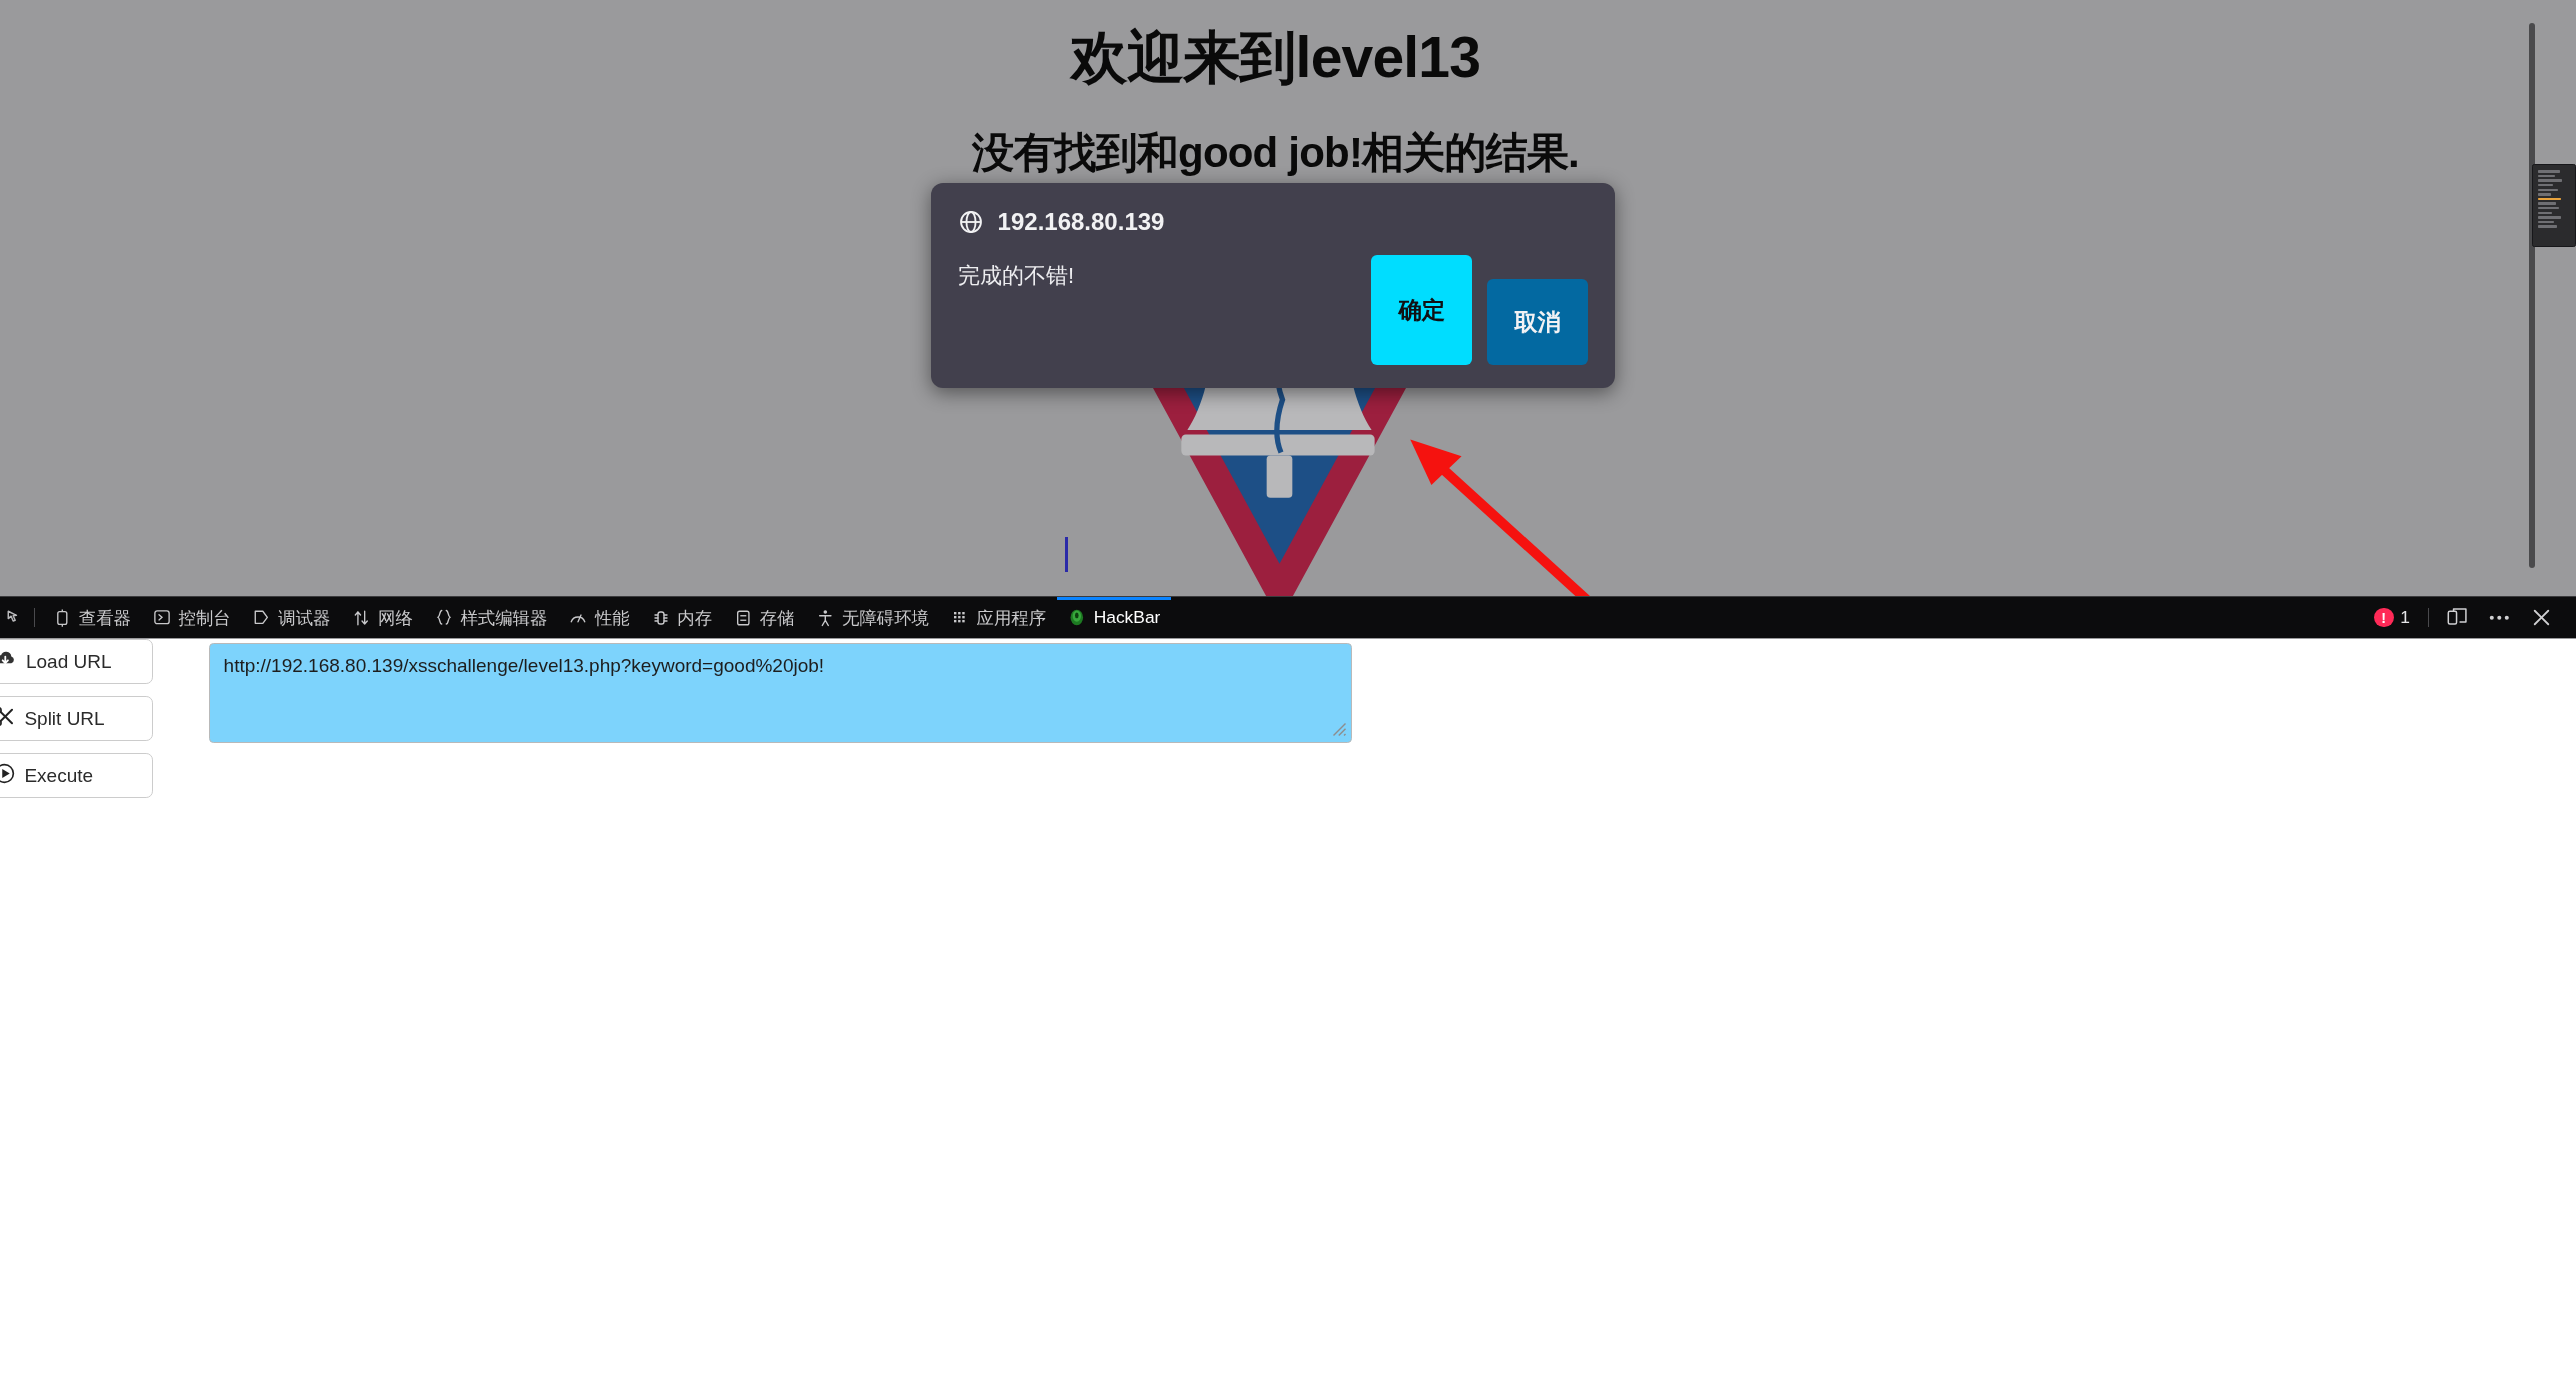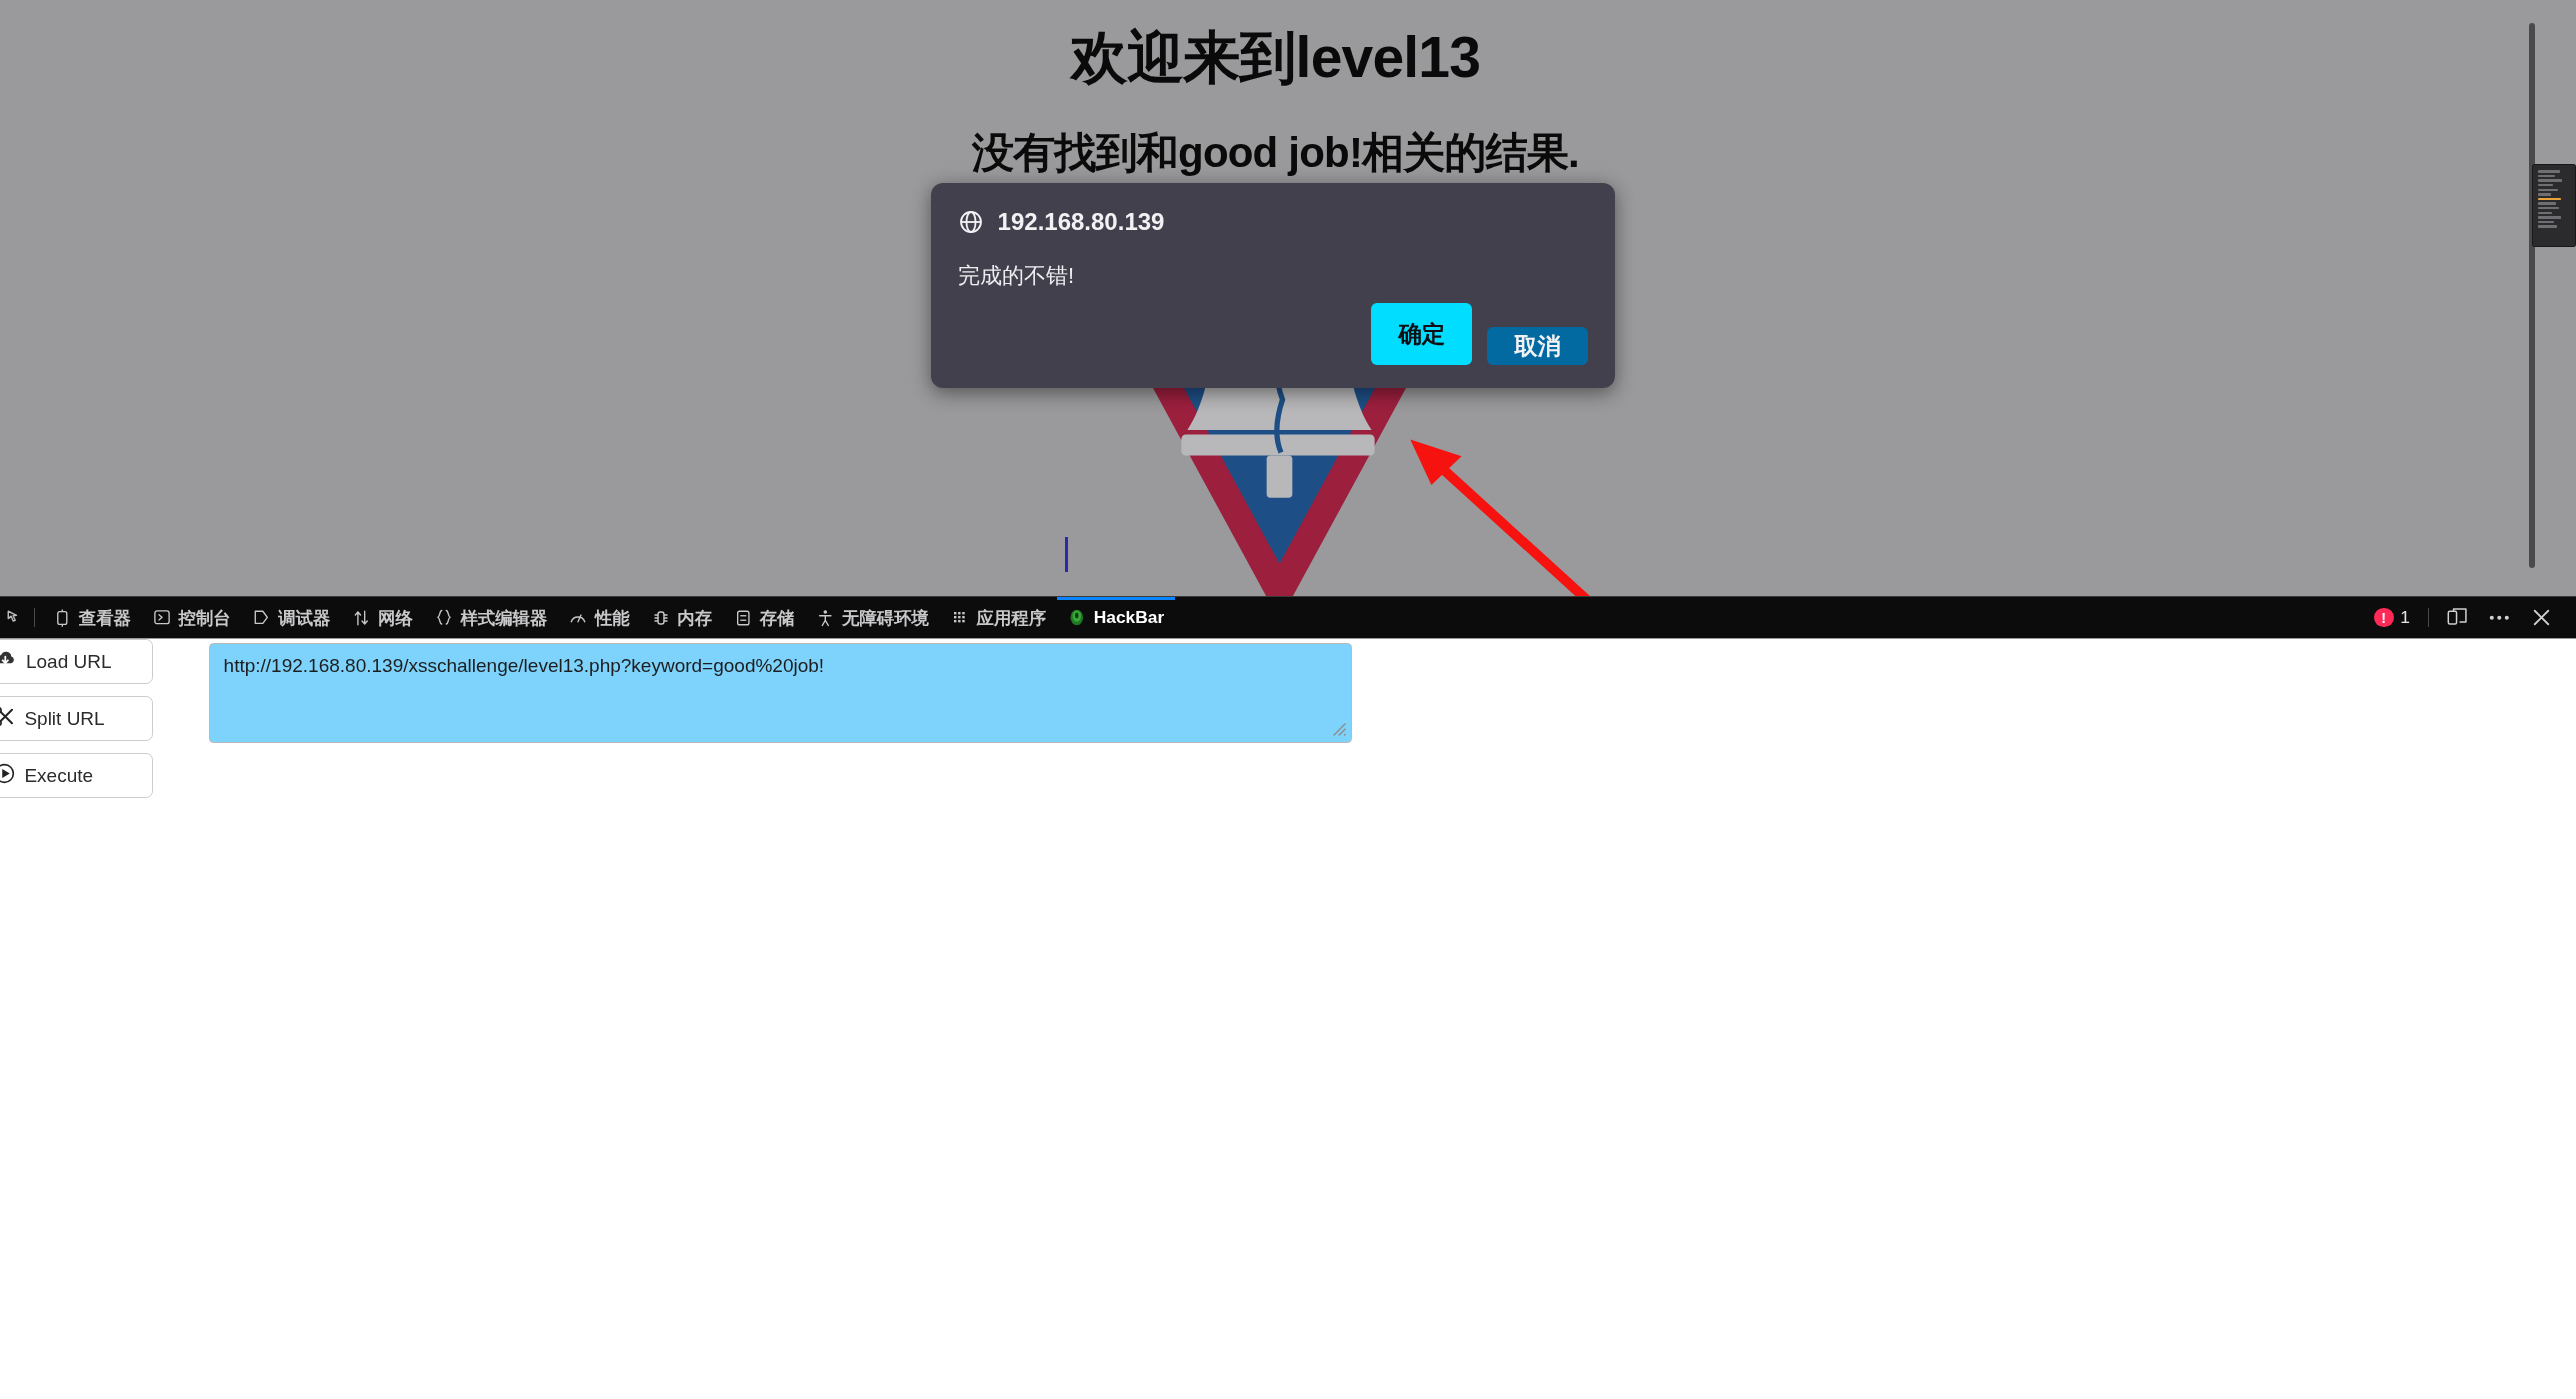--- a/index.html
+++ b/index.html
@@ -48,21 +48,21 @@
   }
   .dlg-title-row { display: flex; align-items: center; gap: 13.6px; height: 35px; }
   .dlg-title-text { font-size: 24px; font-weight: bold; color: #f2f2f4; }
   .dlg-msg { margin-top: 22px; font-size: 22px; color: #ededf0; }
   .dlg-btns {
     position: absolute; right: 27px; bottom: 22.6px;
     display: flex; gap: 15px;
   }
   .dlg-btn {
     font-size: 23.4px; font-weight: bold; border: none; border-radius: 6px;
-    padding: 3px 27px; cursor: pointer; font-family: "Liberation Sans", sans-serif;
+    padding: 27px 27px; cursor: pointer; font-family: "Liberation Sans", sans-serif;
   }
   .dlg-btn.primary { background: #00ddff; color: #101014; }
   .dlg-btn.secondary { background: #0369a1; color: #f2f2f4; margin-top: 24px; }
 
   
   #sb-track {
     position: absolute; right: 41px; top: 22.6px; width: 6px; height: 545px;
     background: #4a4a4c; border-radius: 3px;
   }
   #minimap {
@@ -72,21 +72,21 @@
   }
   .mm-line { height: 2.3px; margin-bottom: 2.3px; background: #6f6f73; border-radius: 0.8px; }
   .mm-line.hl { background: #e8a33d; }
 
   
   #devtools-bar {
     position: absolute; left: 0; top: 596px; width: 2576px; height: 42px;
     background: #0c0c0d; display: flex; align-items: center;
     border-top: 0.8px solid #3b3b3d;
   }
-  .dt-left { display: flex; align-items: center; height: 100%; flex: 1 1 auto; overflow: hidden; font-weight: bold; }
+  .dt-left { display: flex; align-items: center; height: 100%; flex: 1 1 auto; overflow: hidden; }
   .dt-picker { width: 26px; display: flex; align-items: center; justify-content: flex-end;
                color: #b9b9bb; padding-right: 1.5px; }
   .dt-sep { width: 0.8px; height: 19.6px; background: #4a4a4d; margin: 0 7.5px; }
   .dt-tab {
     display: flex; align-items: center; gap: 6.8px; height: 100%;
     padding: 0 10.6px; color: #c9c9cb; font-size: 17.4px; cursor: pointer;
     position: relative; white-space: nowrap;
   }
   .dt-tab.active { color: #ffffff; }
   .dt-tab.active::before {

